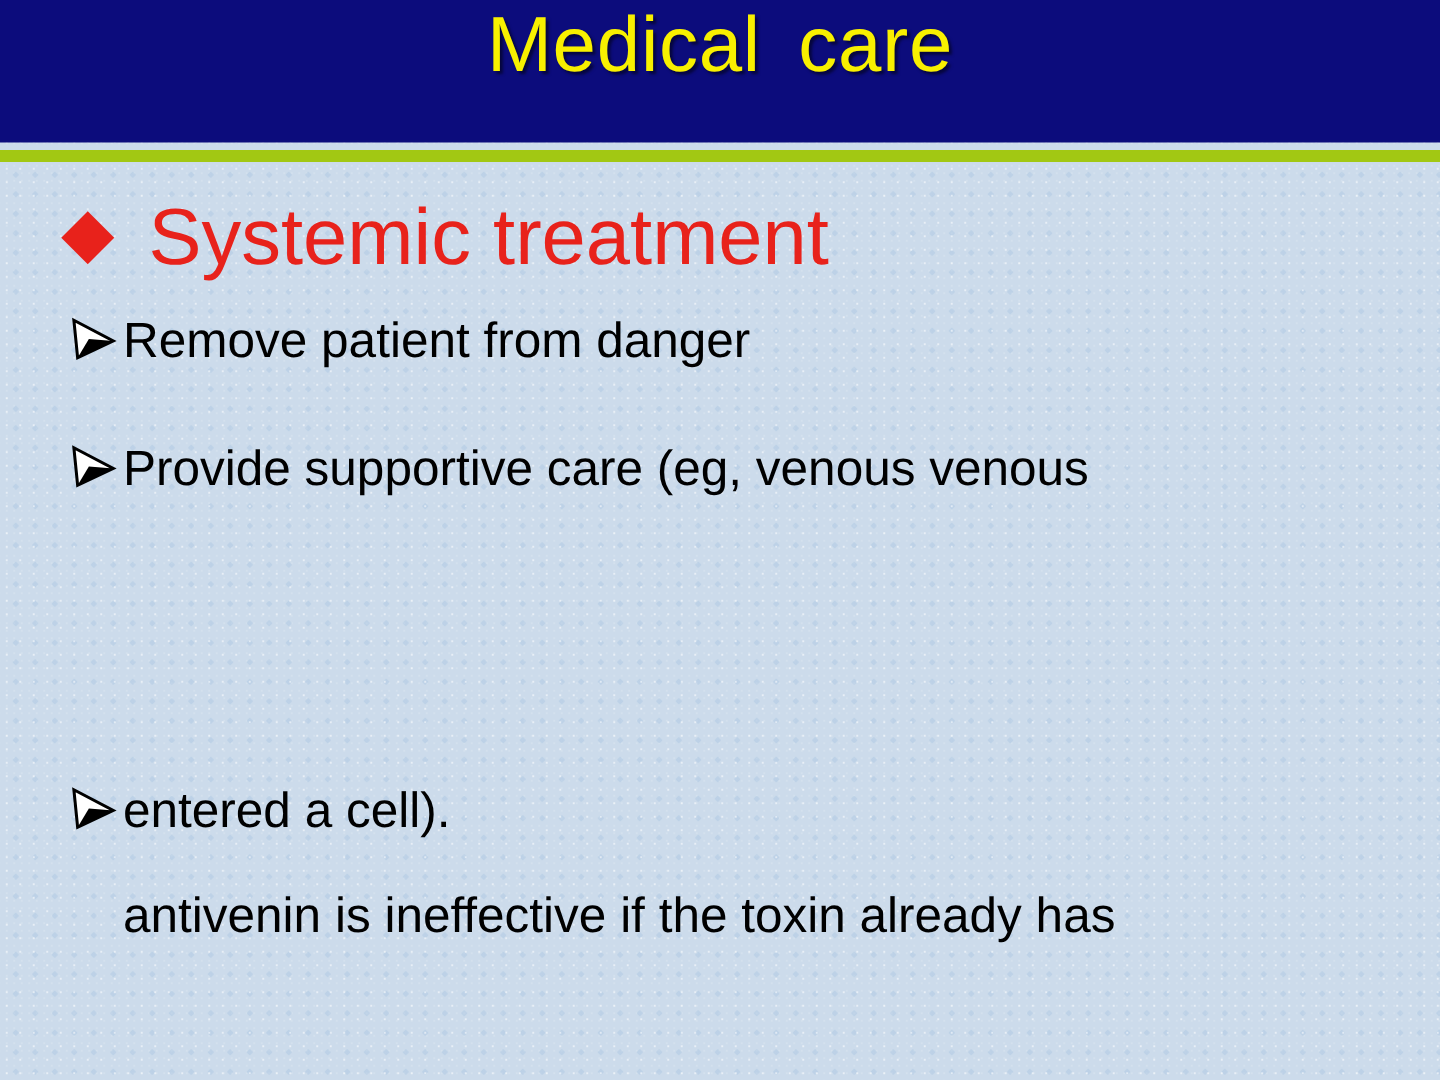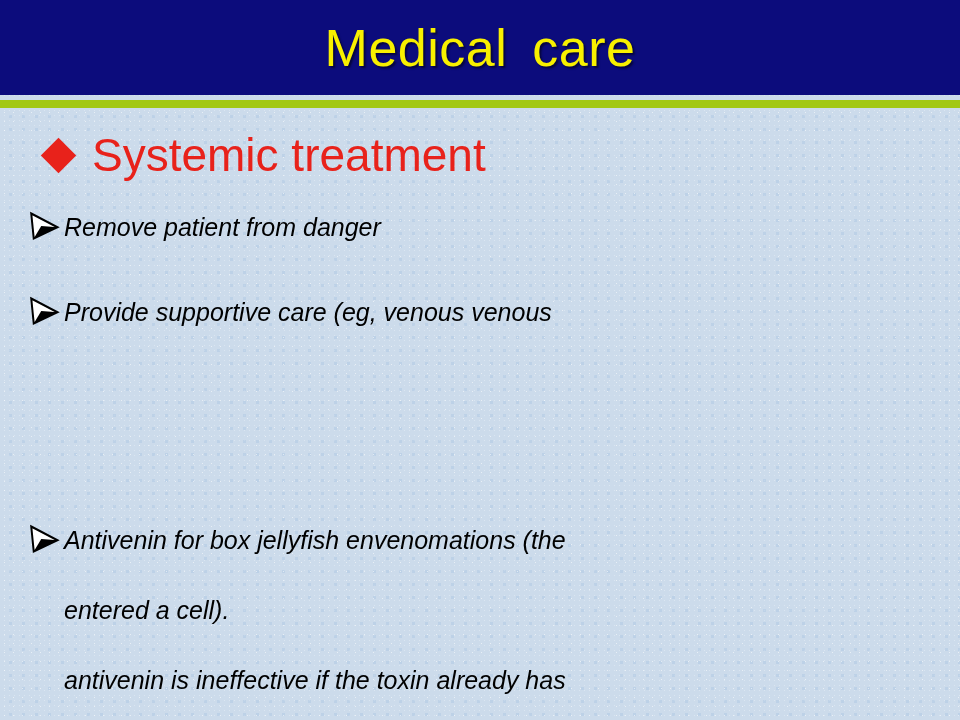--- a/index.html
+++ b/index.html
@@ -16,61 +16,61 @@
       radial-gradient(rgba(255,255,255,0.55) 14%, rgba(255,255,255,0) 15%),
       radial-gradient(rgba(171,198,226,0.45) 18%, rgba(171,198,226,0) 19%),
       radial-gradient(rgba(255,255,255,0.30) 12%, rgba(255,255,255,0) 13%);
     background-size: 9px 9px, 13px 13px, 5px 5px;
     background-position: 0 0, 4px 6px, 2px 3px;
   }
   .header {
     position: absolute; top: 0; left: 0;
     width: 960px; height: 95px;
     background: #0c0c7c;
-    display: flex; align-items: center; justify-content: center;
+    display: flex; align-items: flex-start; justify-content: center;
   }
   .slide-title {
     color: #f8f000;
     font-size: 52px;
     letter-spacing: 0.5px;
     word-spacing: 10px;
     text-shadow: 2px 2px 2px rgba(0,0,10,0.55);
     white-space: nowrap;
   }
   .green-rule {
     position: absolute; top: 100px; left: 0;
     width: 960px; height: 8px;
     background: #a2c813;
   }
   .section-heading {
     position: absolute; top: 128px; left: 40px;
     display: flex; align-items: center;
     color: #e8221b;
-    font-size: 46px;
+    font-size: 53px;
     white-space: nowrap;
+    gap: 7px;
   }
   .diamond-wrap {
     width: 36px; height: 36px;
     display: flex; align-items: center; justify-content: center;
     margin-right: 16px;
   }
   .diamond {
     width: 25px; height: 25px;
     background: #e8221b;
     transform: rotate(45deg);
   }
   .bullet {
-    position: absolute; left: 30px;
+    position: absolute; left: 48px;
     width: 904px;
     padding-left: 34px;
     box-sizing: border-box;
     color: #000000;
-    font-size: 25px;
+    font-size: 33px;
     line-height: 70px;
-    font-style: italic;
   }
   .bullet .arrow-icon {
     position: absolute; left: 0; top: 19px;
     width: 30px; height: 30px;
   }
   .bullet-1 { top: 192px; }
   .bullet-2 { top: 277px; }
   .bullet-3 { top: 505px; }
   .bullet-line { white-space: nowrap; }
 </style>
@@ -106,18 +106,17 @@
       <polygon points="22,13 3,22 9,12" fill="#000000"></polygon>
     </svg>
     <div class="bullet-line">Provide supportive care (eg, venous venous</div>
   </div>
 
   <div class="bullet bullet-3">
     <svg class="arrow-icon" viewBox="0 0 24 24">
       <polygon points="1,2 22,13 3,22" fill="#ffffff" stroke="#000000" stroke-width="1.6"></polygon>
       <polygon points="22,13 3,22 9,12" fill="#000000"></polygon>
     </svg>
-    <div class="bullet-line">Antivenin for box jellyfish envenomations (the</div>
     <div class="bullet-line">entered a cell).</div>
     <div class="bullet-line">antivenin is ineffective if the toxin already has</div>
   </div>
 
 </div>
 
 </body></html>

